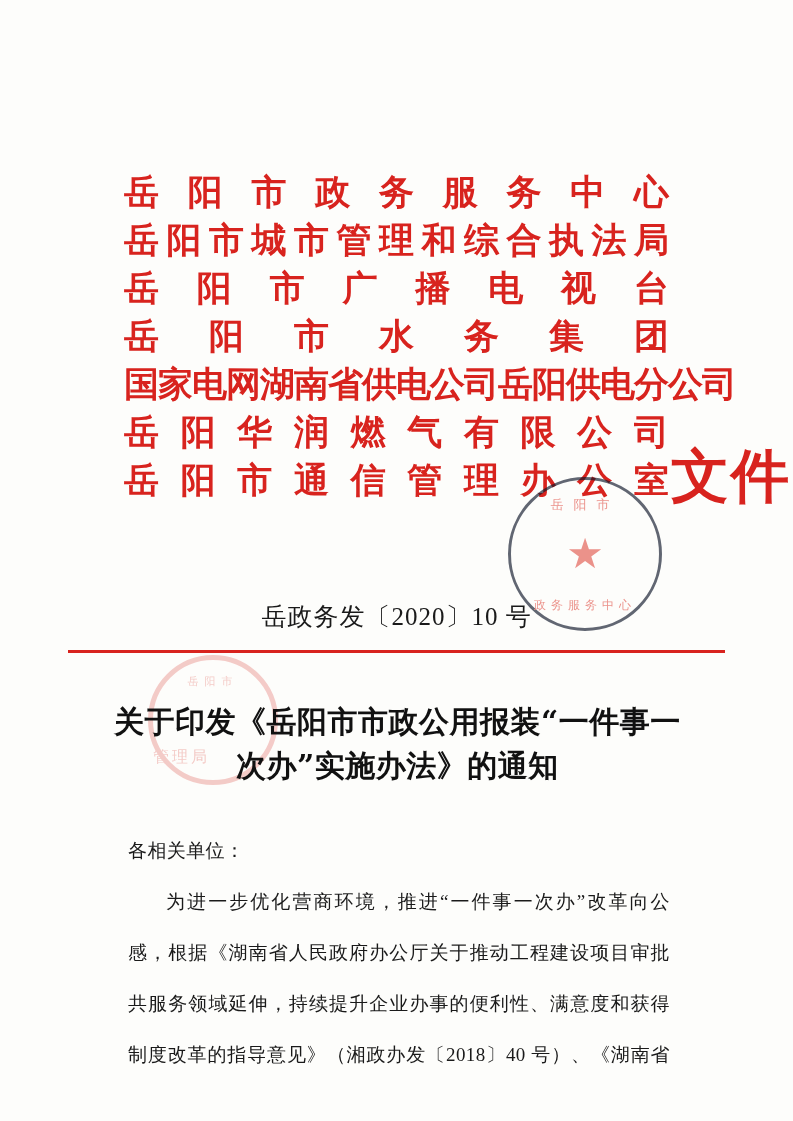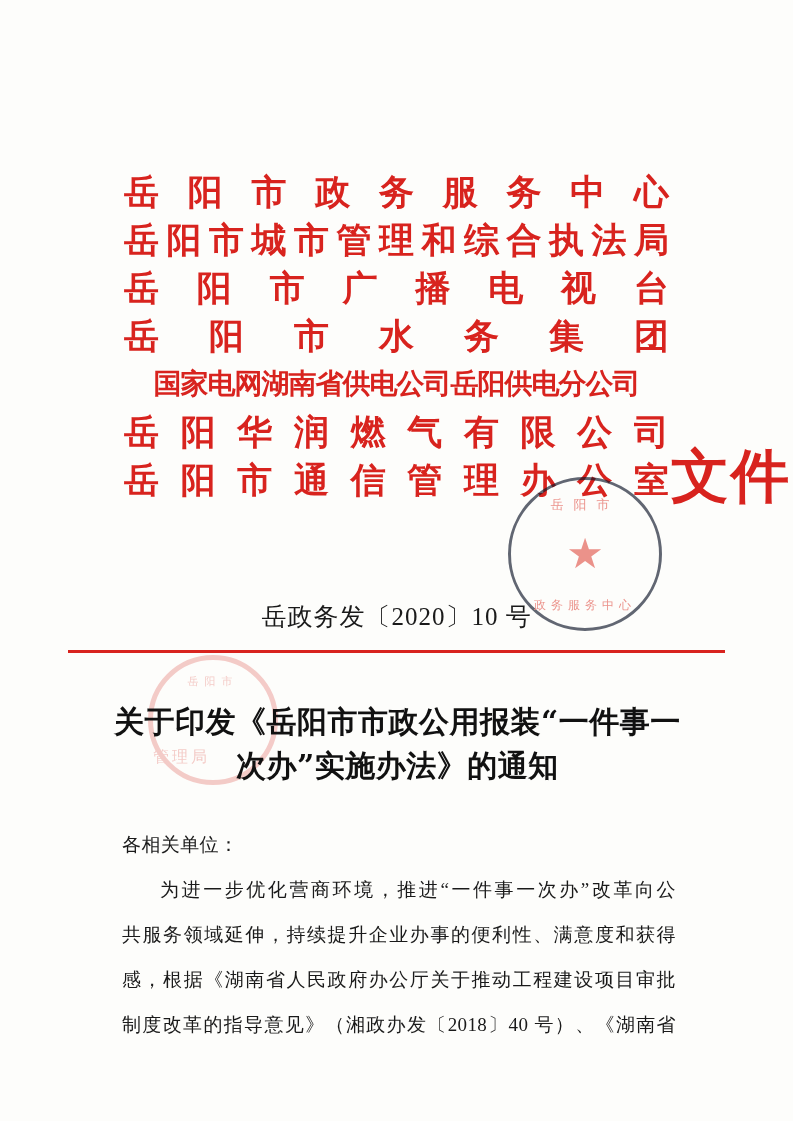--- a/index.html
+++ b/index.html
@@ -46,21 +46,21 @@
     line-height: 48px;
     letter-spacing: 0;
     display: flex;
     justify-content: space-between;
     white-space: nowrap;
   }
   .lh-line.tight {
     display: block;
     text-align: center;
     letter-spacing: -1px;
-    font-size: 28px;
+    font-size: 35px;
   }
 
   .wenjian {
     position: absolute;
     right: -122px;
     top: 138px;
     color: #d8231e;
     font-family: "DejaVu Serif", "Liberation Serif", serif;
     font-weight: 700;
     font-size: 58px;
@@ -174,21 +174,21 @@
     position: absolute;
     top: 820px;
     left: 118px;
     width: 562px;
     font-size: 19px;
     line-height: 41px;
     letter-spacing: 0.4px;
     color: #1a1a1a;
     font-family: "Liberation Serif", "DejaVu Serif", serif;
   }
-  .body-text p { margin: 4px; }
+  .body-text p { margin: 10px; }
   .body-text p.indent { text-indent: 38px; }
   .justified {
     text-align: justify;
     text-align-last: justify;
   }
 </style>
 </head>
 <body>
 
 <div class="page">
@@ -294,18 +294,18 @@
   <div class="seal seal-small">
     <div class="arc-top">岳阳市</div>
     <div class="arc-bottom">管理局</div>
   </div>
 
   <div class="doc-title">关于印发《岳阳市市政公用报装“一件事一次办”实施办法》的通知</div>
 
   <div class="body-text">
     <p>各相关单位：</p>
     <p class="indent justified">为进一步优化营商环境，推进“一件事一次办”改革向公</p>
+    <p class="justified">感，根据《湖南省人民政府办公厅关于推动工程建设项目审批</p>
     <p class="justified">共服务领域延伸，持续提升企业办事的便利性、满意度和获得</p>
-    <p class="justified">感，根据《湖南省人民政府办公厅关于推动工程建设项目审批</p>
     <p class="justified">制度改革的指导意见》（湘政办发〔2018〕40 号）、《湖南省</p>
   </div>
 
 </div>
 
 </body></html>

